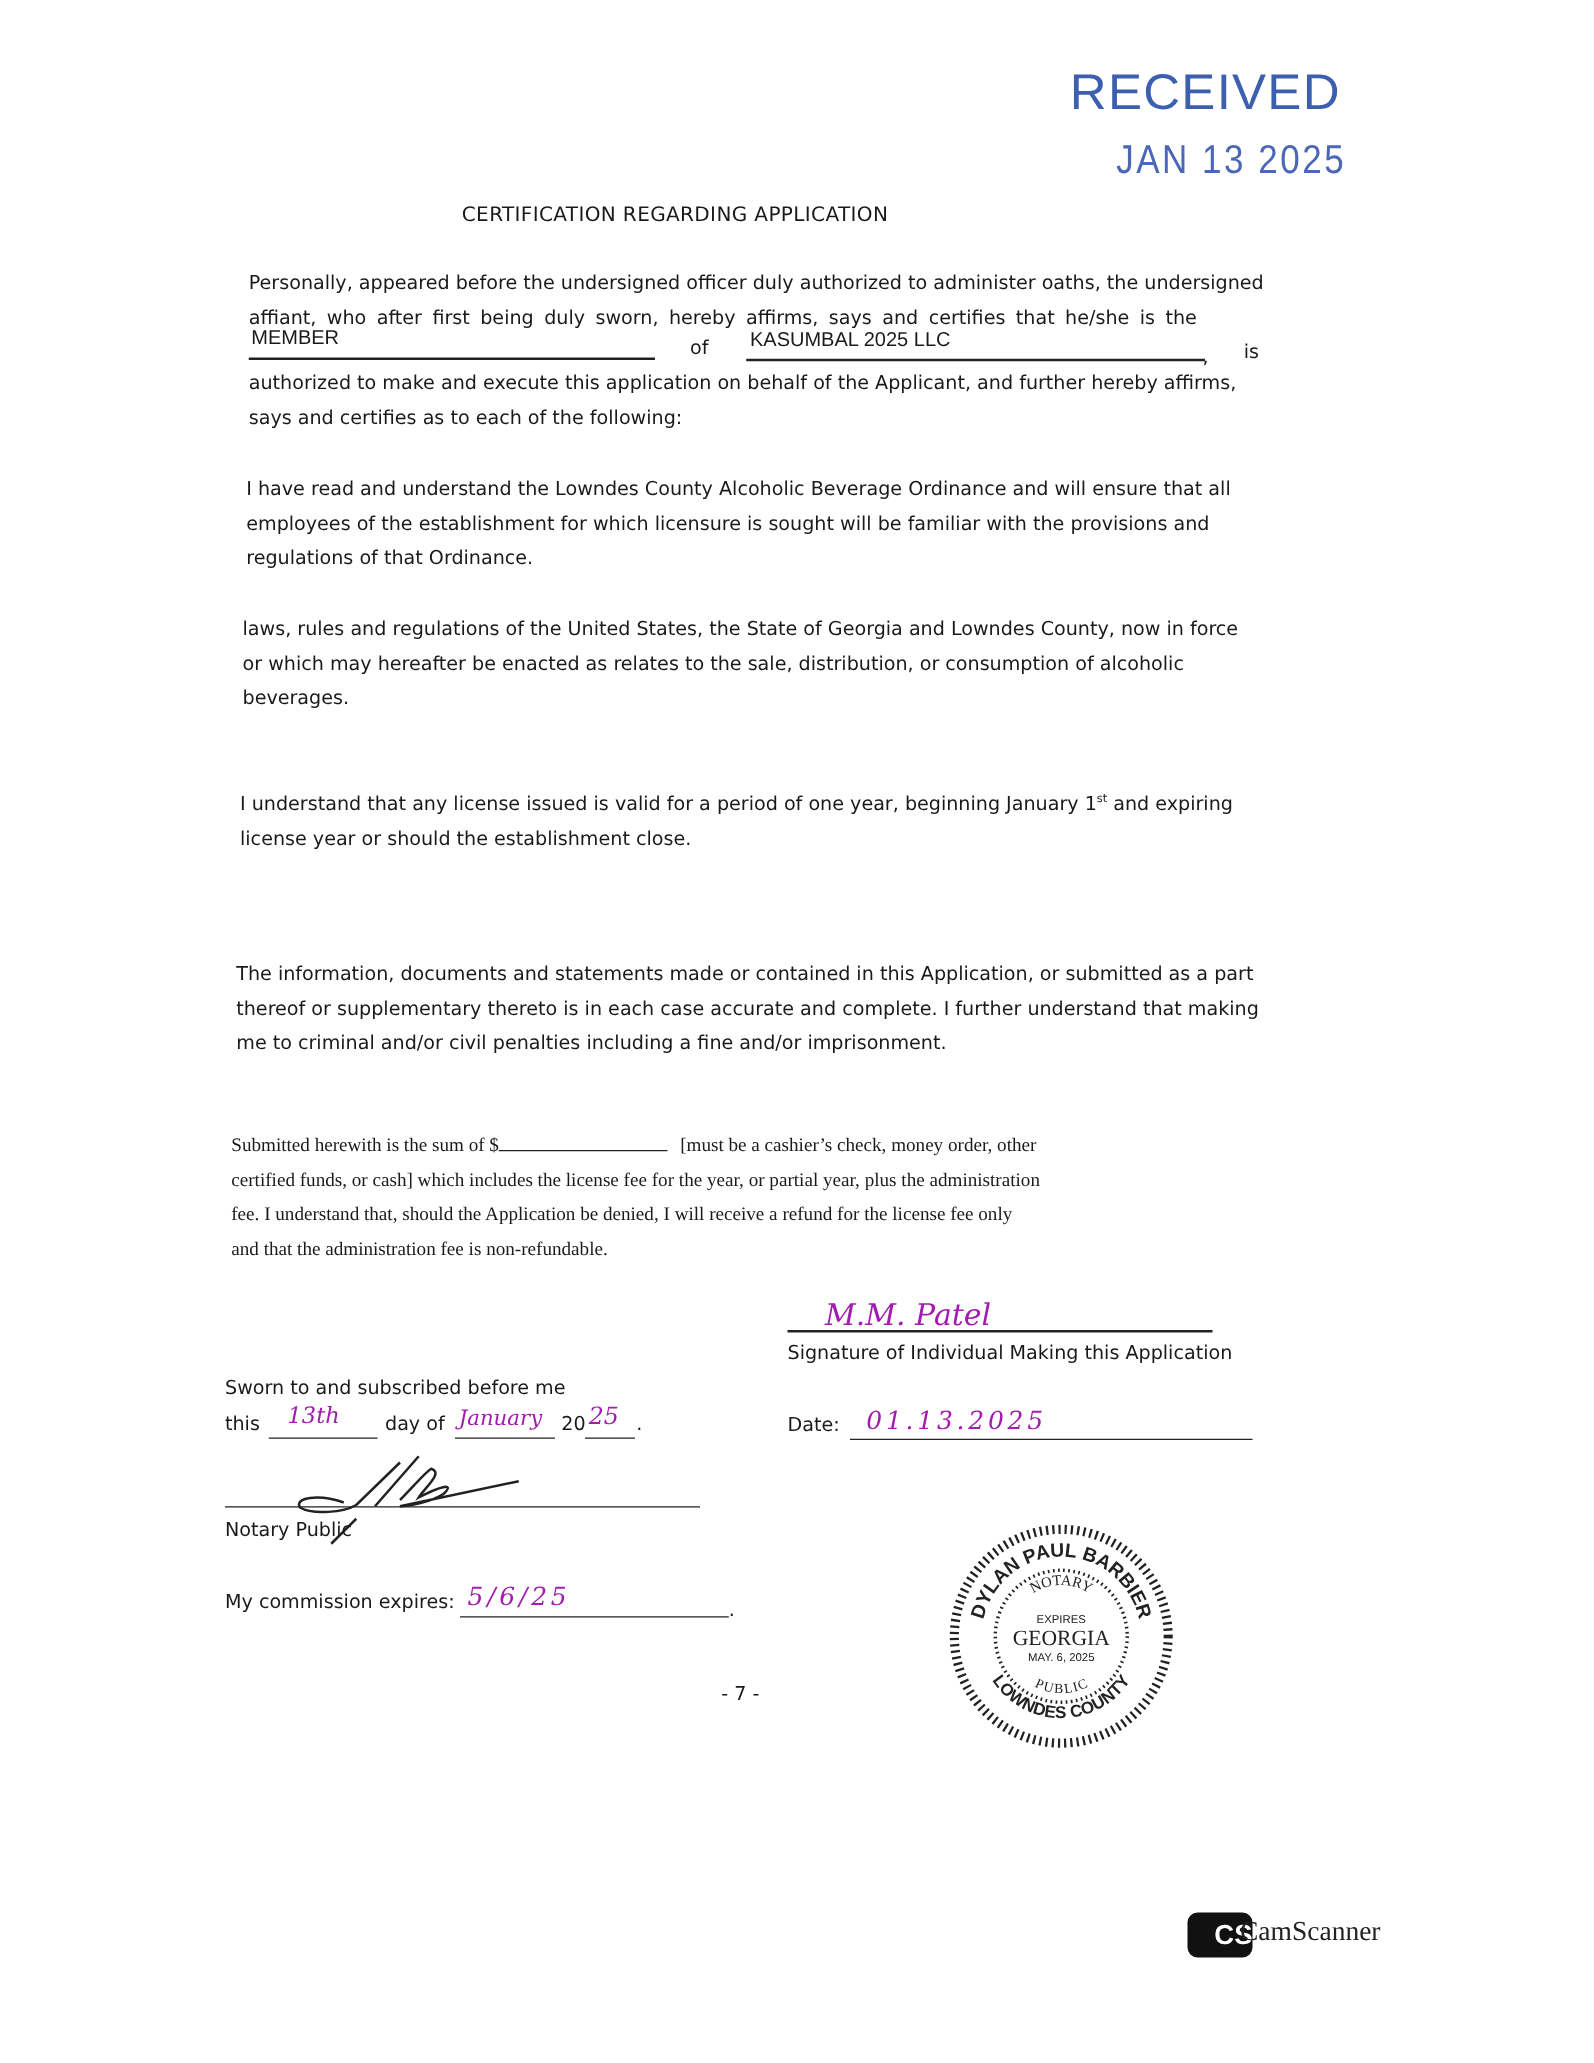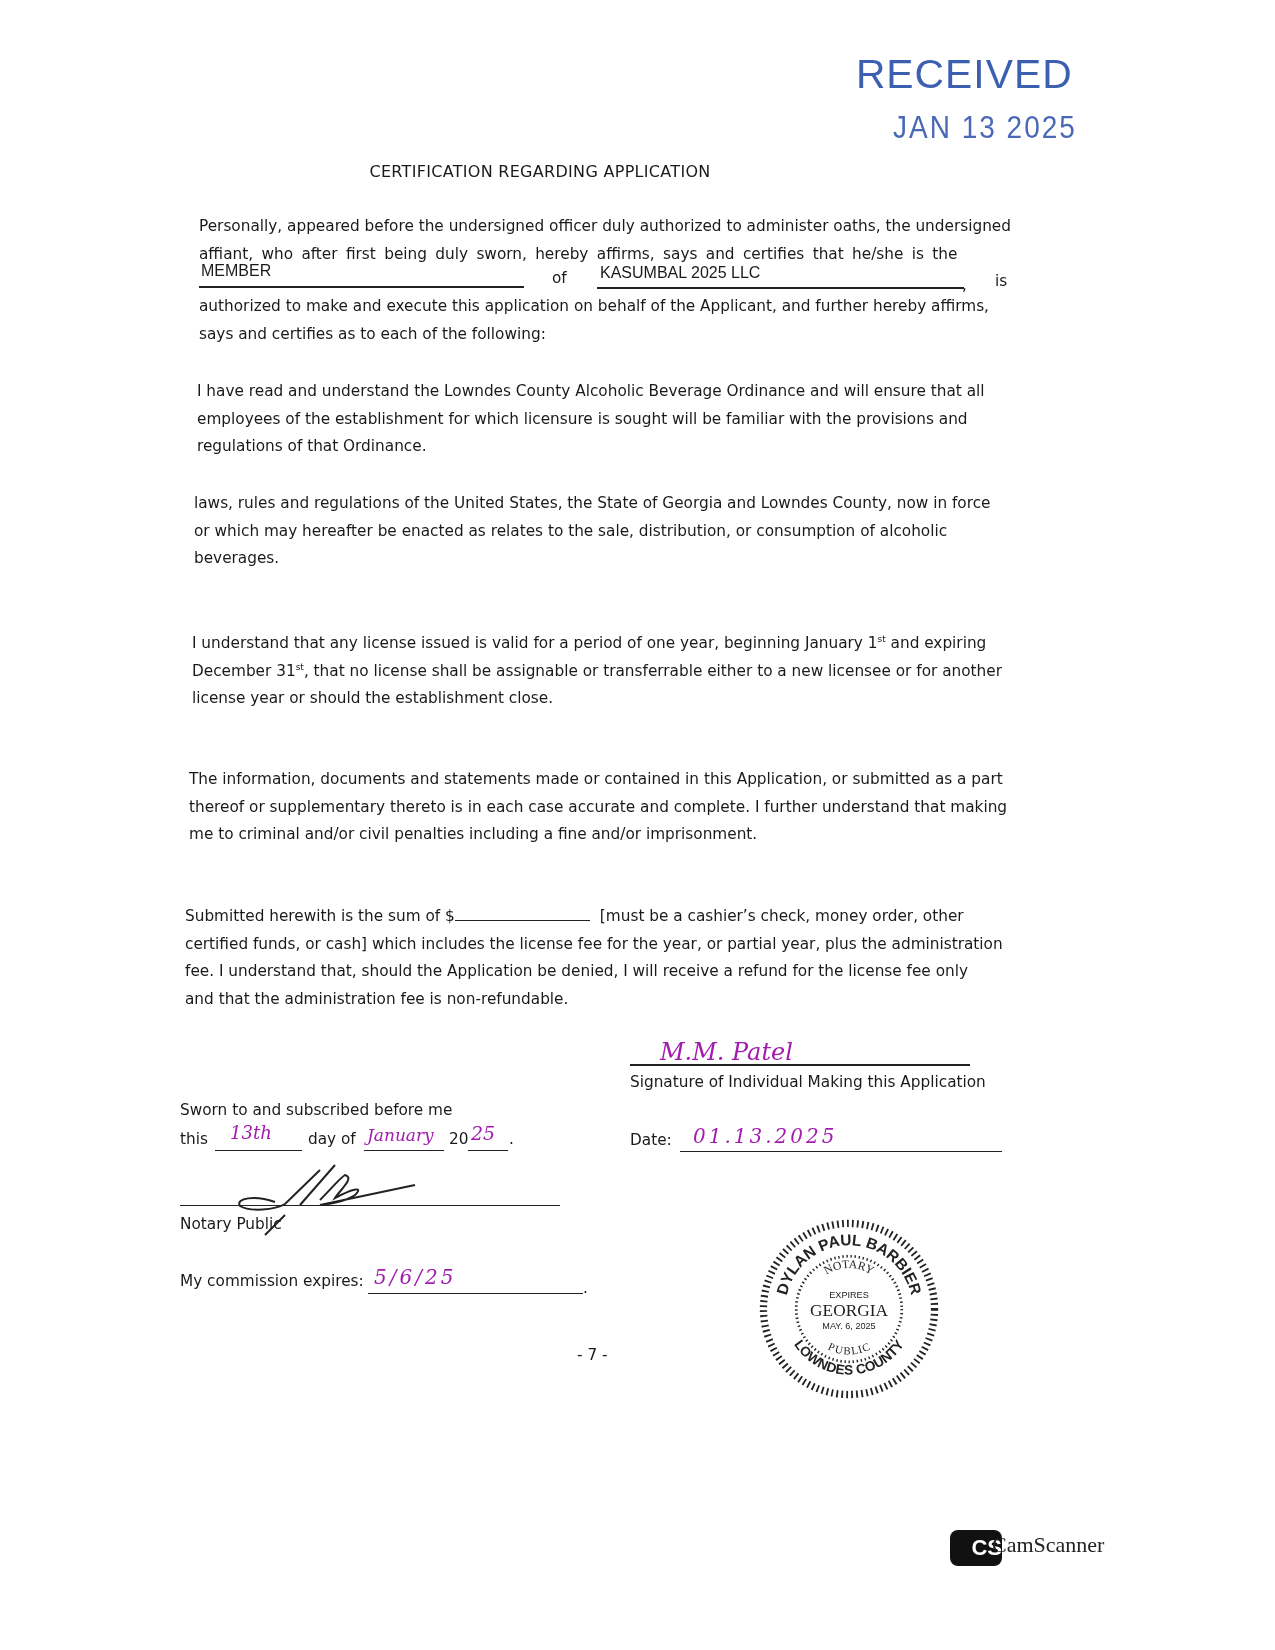--- a/index.html
+++ b/index.html
@@ -77,31 +77,30 @@
 </div>
 
 <div class="abs para" style="left:194px; top:490px;">
   <span class="line">laws, rules and regulations of the United States, the State of Georgia and Lowndes County, now in force</span>
   <span class="line">or which may hereafter be enacted as relates to the sale, distribution, or consumption of alcoholic</span>
   <span class="line">beverages.</span>
 </div>
 
 <div class="abs para" style="left:192px; top:630px;">
   <span class="line"><span>I understand that any license issued is valid for a period of one year, beginning January 1</span><sup>st</sup><span> and expiring</span></span>
-  <span class="line"><span>December 31</span><sup>st</sup><span>, that no license shall be assignable or transferrable either to a new licensee or for another</span></span>
   <span class="line">license year or should the establishment close.</span>
 </div>
 
 <div class="abs para" style="left:189px; top:766px;">
   <span class="line">The information, documents and statements made or contained in this Application, or submitted as a part</span>
   <span class="line">thereof or supplementary thereto is in each case accurate and complete.  I further understand that making</span>
   <span class="line">me to criminal and/or civil penalties including a fine and/or imprisonment.</span>
 </div>
 
-<div class="abs para" style="left:185px; top:903px;">
+<div class="abs para" style="left:185px; top:903px;font-family:Liberation Serif, serif;">
   <span class="line"><span>Submitted herewith is the sum of $</span><span style="display:inline-block; width:135px; border-bottom:1.5px solid #222; height:14px; margin-right:10px;"></span><span>[must be a cashier’s check, money order, other</span></span>
   <span class="line">certified funds, or cash] which includes the license fee for the year, or partial year, plus the administration</span>
   <span class="line">fee.  I understand that, should the Application be denied, I will receive a refund for the license fee only</span>
   <span class="line">and that the administration fee is non-refundable.</span>
 </div>
 
 <div class="hand" style="left:660px; top:1038px; font-size:24px;">M.M. Patel</div>
 <div class="fill-line" style="left:630px; top:1064px; width:340px;"></div>
 <div class="label" style="left:630px; top:1073px;">Signature of Individual Making this Application</div>
 

